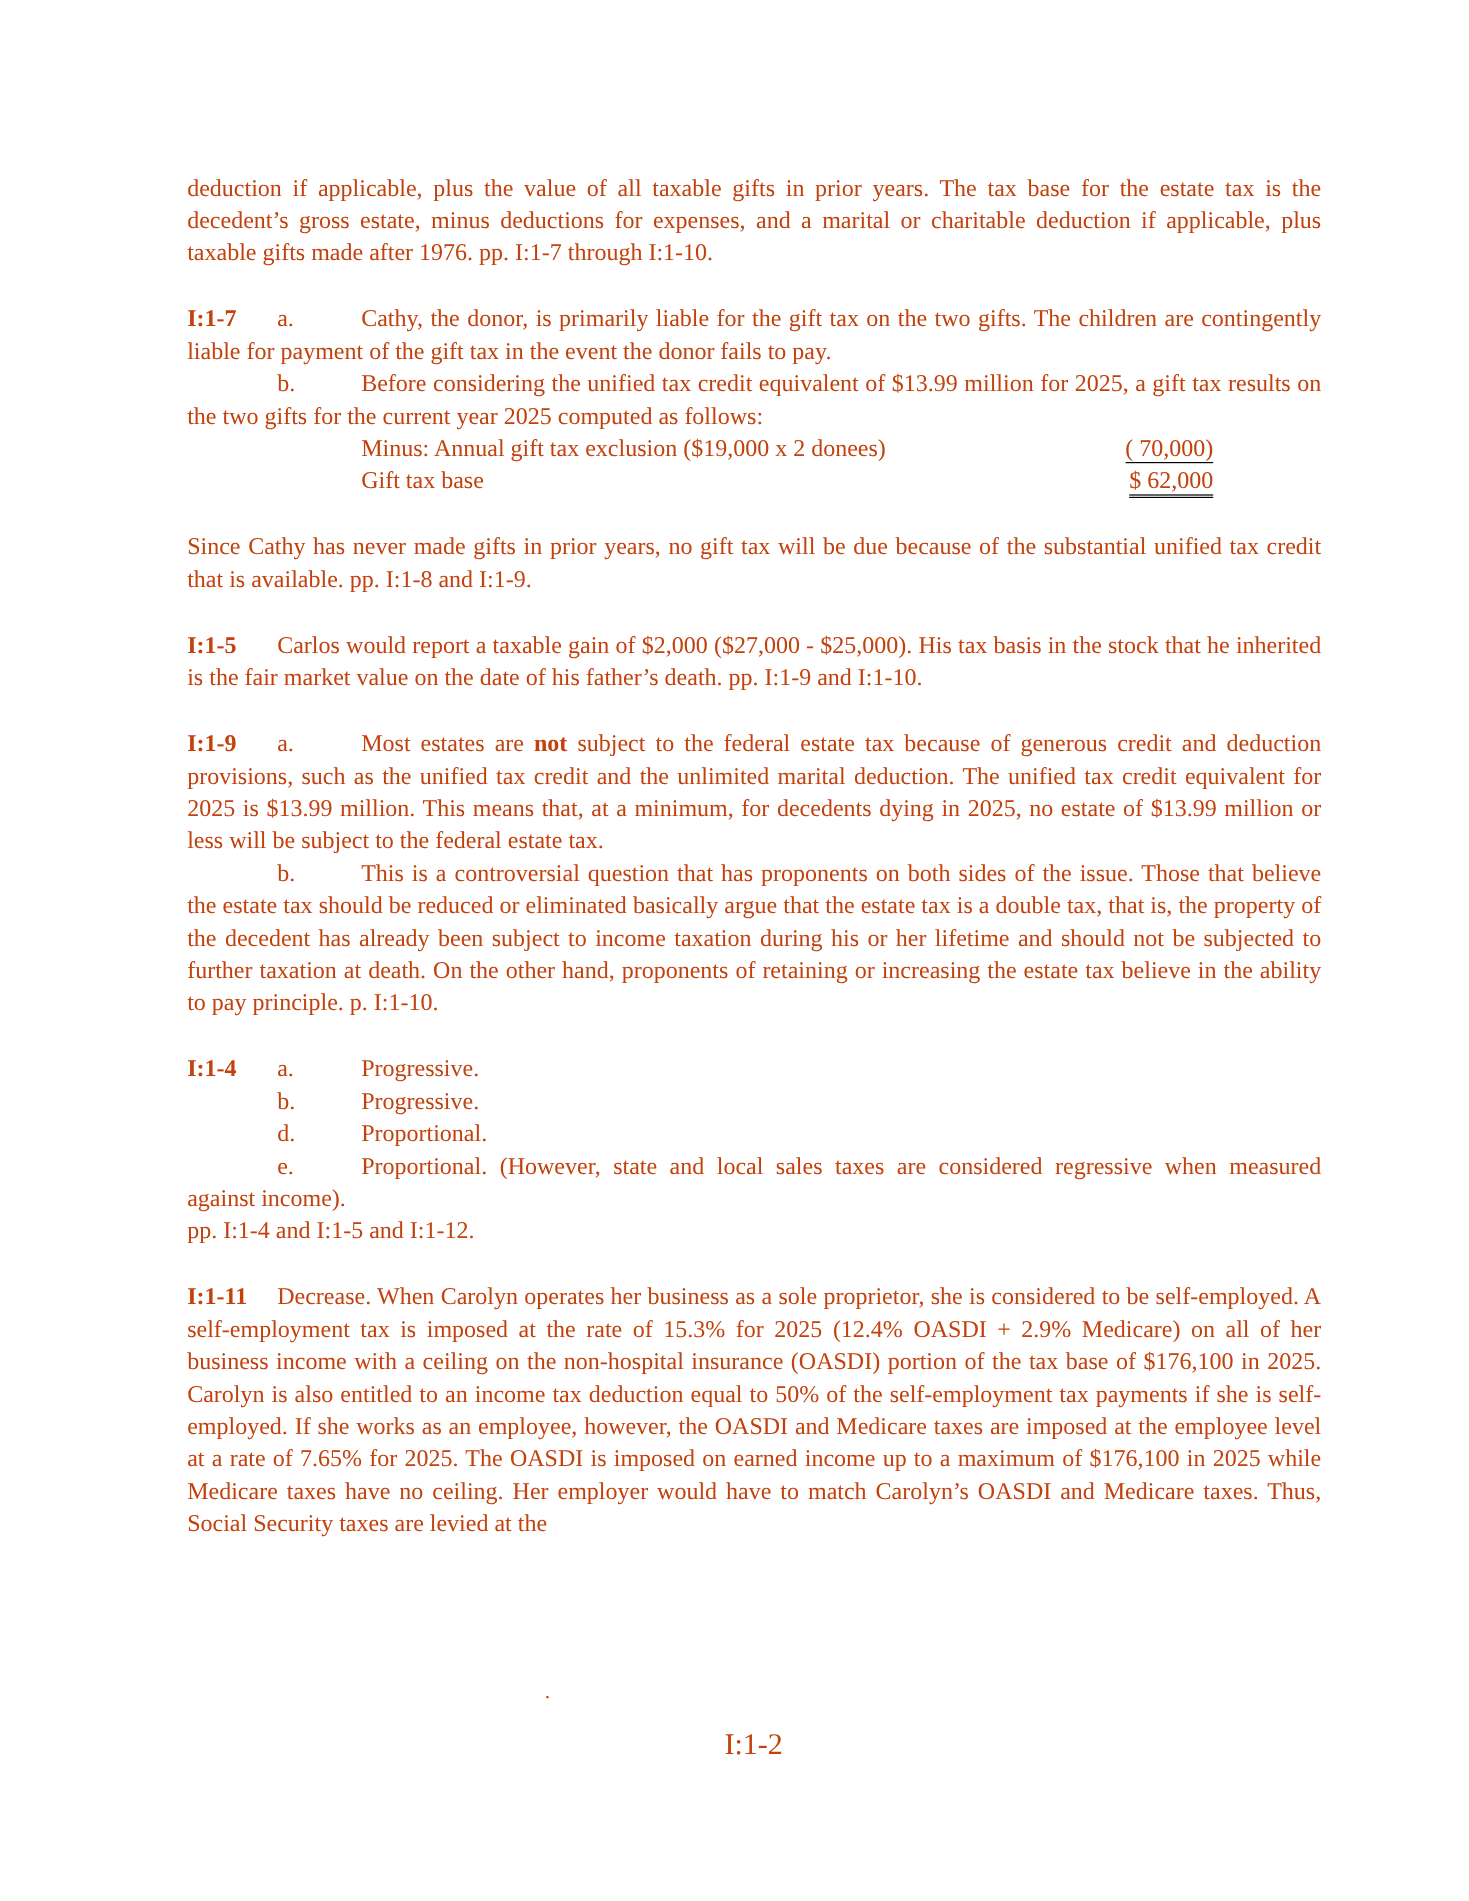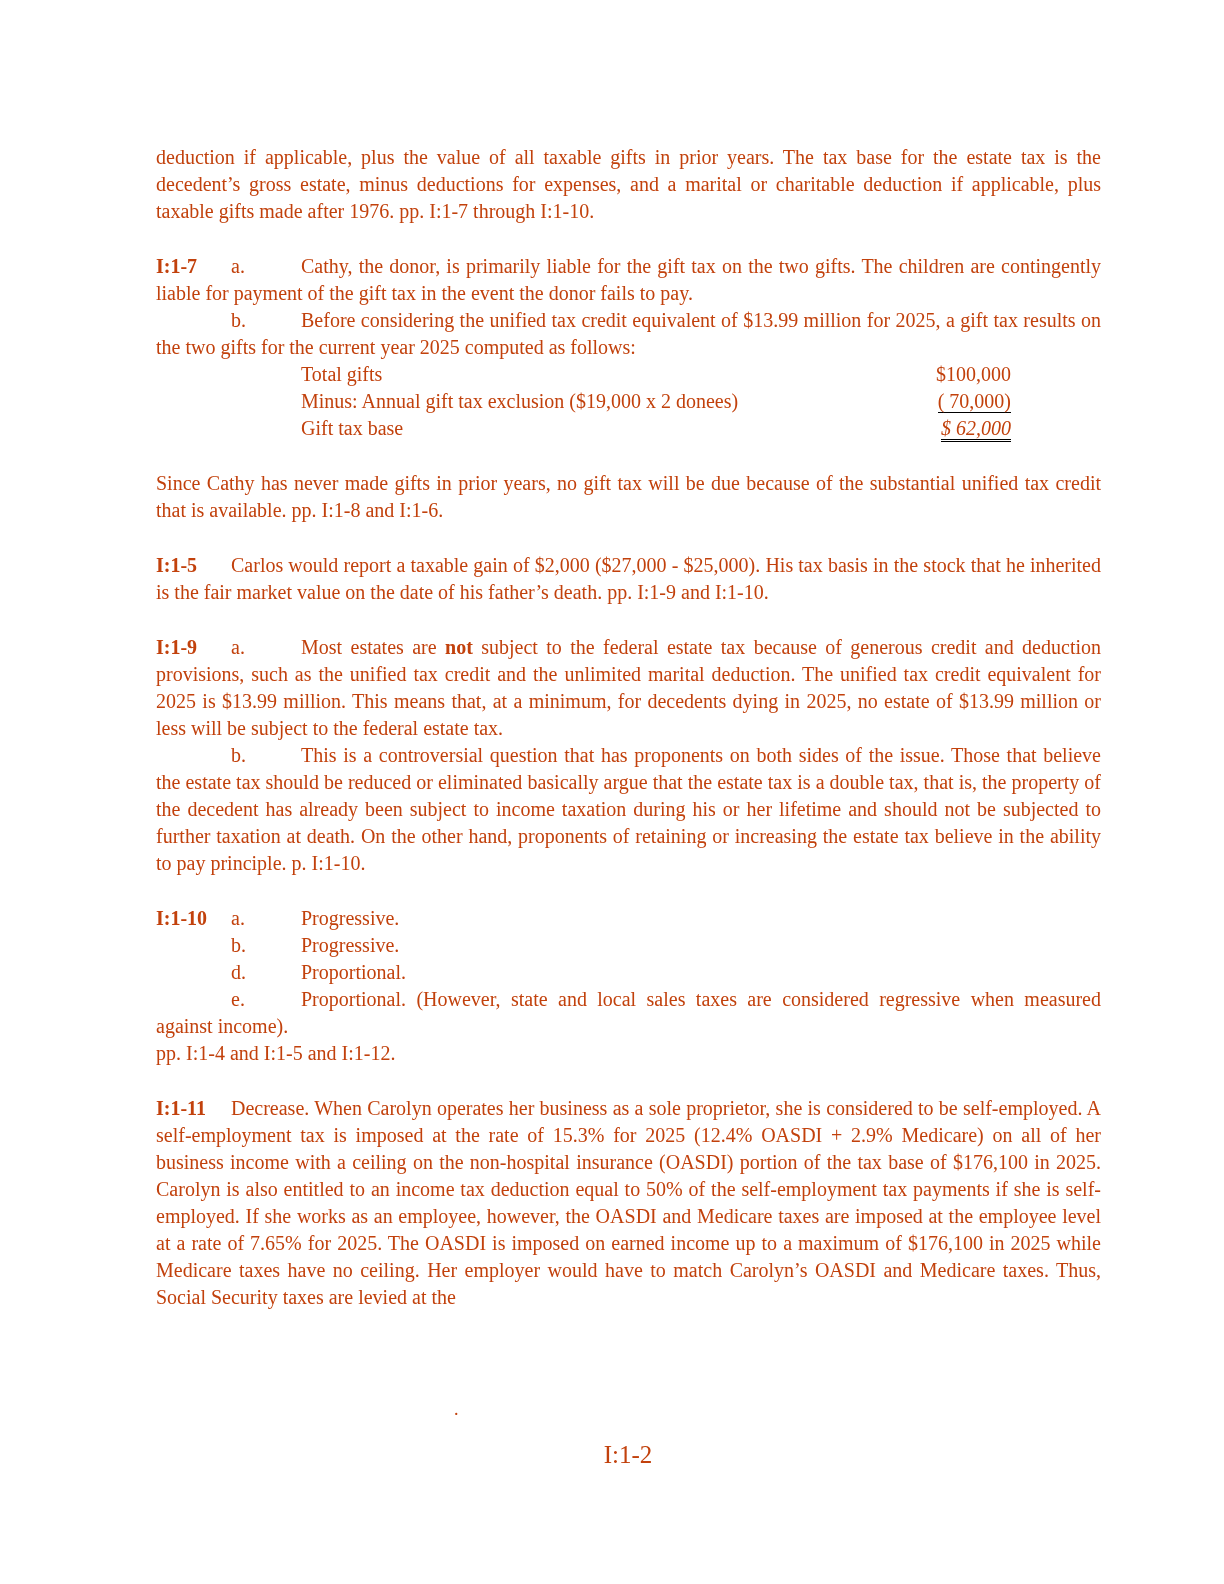--- a/index.html
+++ b/index.html
@@ -61,21 +61,20 @@
     text-align: right;
     white-space: nowrap;
   }
   .u1 {
     border-bottom: 1.5px solid #000;
     padding-bottom: 0px;
   }
   .u2 {
     border-bottom: 3.5px double #000;
     padding-bottom: 0px;
-    font-style: italic;
   }
   .footer {
     position: absolute;
     left: 0;
     right: 0;
     top: 1441px;
     text-align: center;
     font-size: 25px;
   }
   .dot {
@@ -96,54 +95,50 @@
 
   <div class="block">
     <p class="para">
       <span class="blabel">I:1-7</span><span class="sublabel">a.</span><span>Cathy, the donor, is primarily liable for the gift tax on the two gifts. The children are contingently liable for payment of the gift tax in the event the donor fails to pay.</span>
     </p>
     <p class="para">
       <span class="spacer"></span><span class="sublabel">b.</span><span>Before considering the unified tax credit equivalent of $13.99 million for 2025, a gift tax results on the two gifts for the current year 2025 computed as follows:</span>
     </p>
     <div class="ttable">
       <div class="trow">
-        <span class="tlabel">Total gifts</span>
-        <span class="tamount"><span>$100,000</span></span>
-      </div>
-      <div class="trow">
         <span class="tlabel">Minus: Annual gift tax exclusion ($19,000 x 2 donees)</span>
         <span class="tamount"><span class="u1">( 70,000)</span></span>
       </div>
       <div class="trow">
         <span class="tlabel">Gift tax base</span>
         <span class="tamount"><span class="u2">$ 62,000</span></span>
       </div>
     </div>
   </div>
 
   <p class="para block">
-    <span>Since Cathy has never made gifts in prior years, no gift tax will be due because of the substantial unified tax credit that is available. pp. I:1-8 and I:1-6.</span>
+    <span>Since Cathy has never made gifts in prior years, no gift tax will be due because of the substantial unified tax credit that is available. pp. I:1-8 and I:1-9.</span>
   </p>
 
   <p class="para block">
     <span class="blabel">I:1-5</span><span>Carlos would report a taxable gain of $2,000 ($27,000 - $25,000). His tax basis in the stock that he inherited is the fair market value on the date of his father’s death. pp. I:1-9 and I:1-10.</span>
   </p>
 
   <div class="block">
     <p class="para">
       <span class="blabel">I:1-9</span><span class="sublabel">a.</span><span>Most estates are </span><span class="bold">not</span><span> subject to the federal estate tax because of generous credit and deduction provisions, such as the unified tax credit and the unlimited marital deduction. The unified tax credit equivalent for 2025 is $13.99 million. This means that, at a minimum, for decedents dying in 2025, no estate of $13.99 million or less will be subject to the federal estate tax.</span>
     </p>
     <p class="para">
       <span class="spacer"></span><span class="sublabel">b.</span><span>This is a controversial question that has proponents on both sides of the issue. Those that believe the estate tax should be reduced or eliminated basically argue that the estate tax is a double tax, that is, the property of the decedent has already been subject to income taxation during his or her lifetime and should not be subjected to further taxation at death. On the other hand, proponents of retaining or increasing the estate tax believe in the ability to pay principle. p. I:1-10.</span>
     </p>
   </div>
 
   <div class="block">
     <p class="para">
-      <span class="blabel">I:1-10</span><span class="sublabel">a.</span><span>Progressive.</span>
+      <span class="blabel">I:1-4</span><span class="sublabel">a.</span><span>Progressive.</span>
     </p>
     <p class="para">
       <span class="spacer"></span><span class="sublabel">b.</span><span>Progressive.</span>
     </p>
     <p class="para">
       <span class="spacer"></span><span class="sublabel">d.</span><span>Proportional.</span>
     </p>
     <p class="para">
       <span class="spacer"></span><span class="sublabel">e.</span><span>Proportional. (However, state and local sales taxes are considered regressive when measured against income).</span>
     </p>

